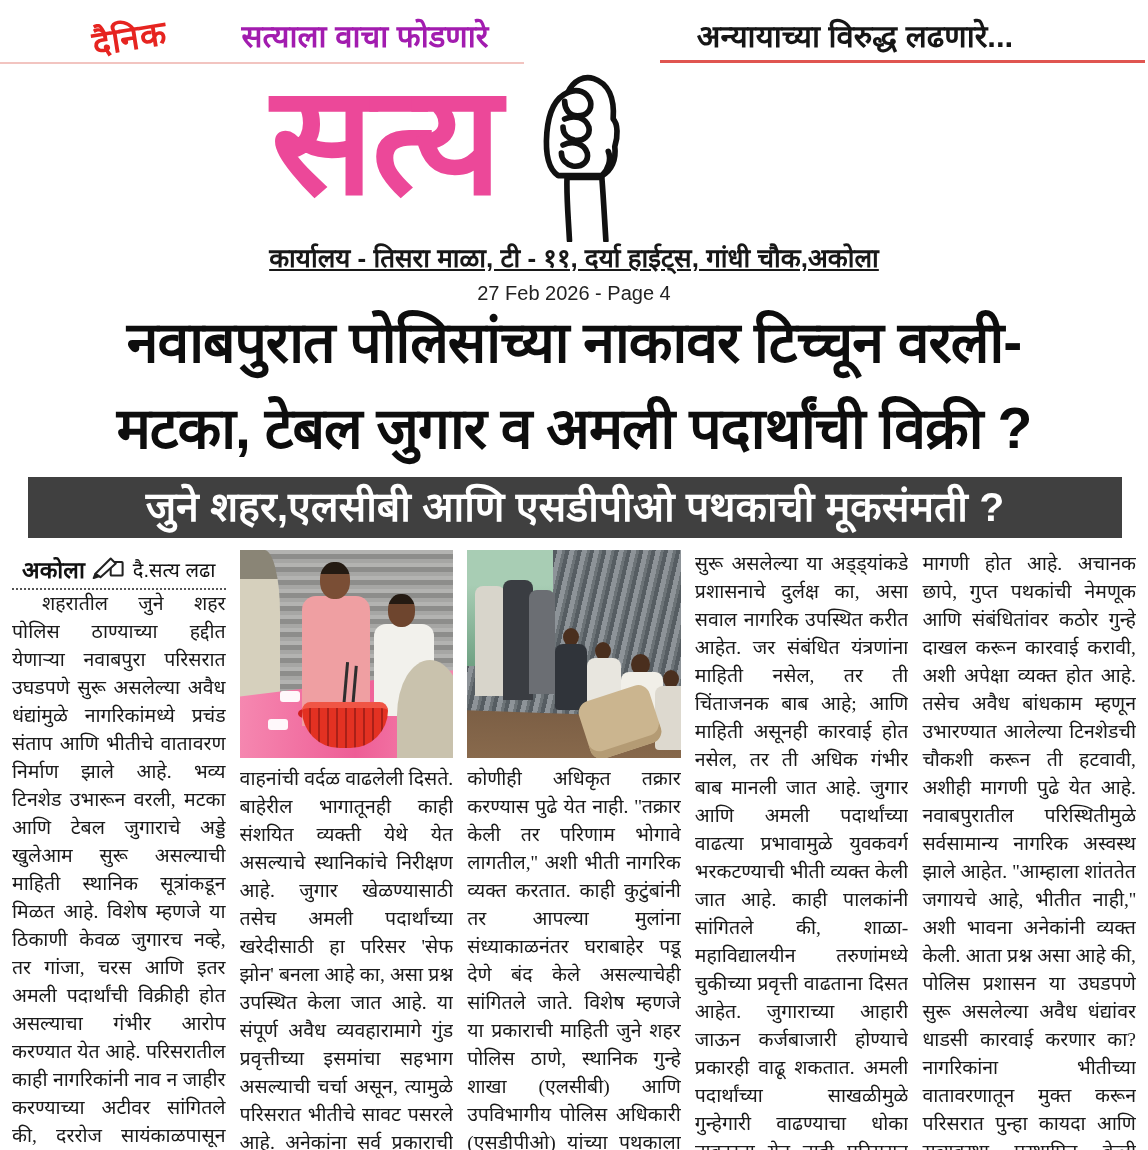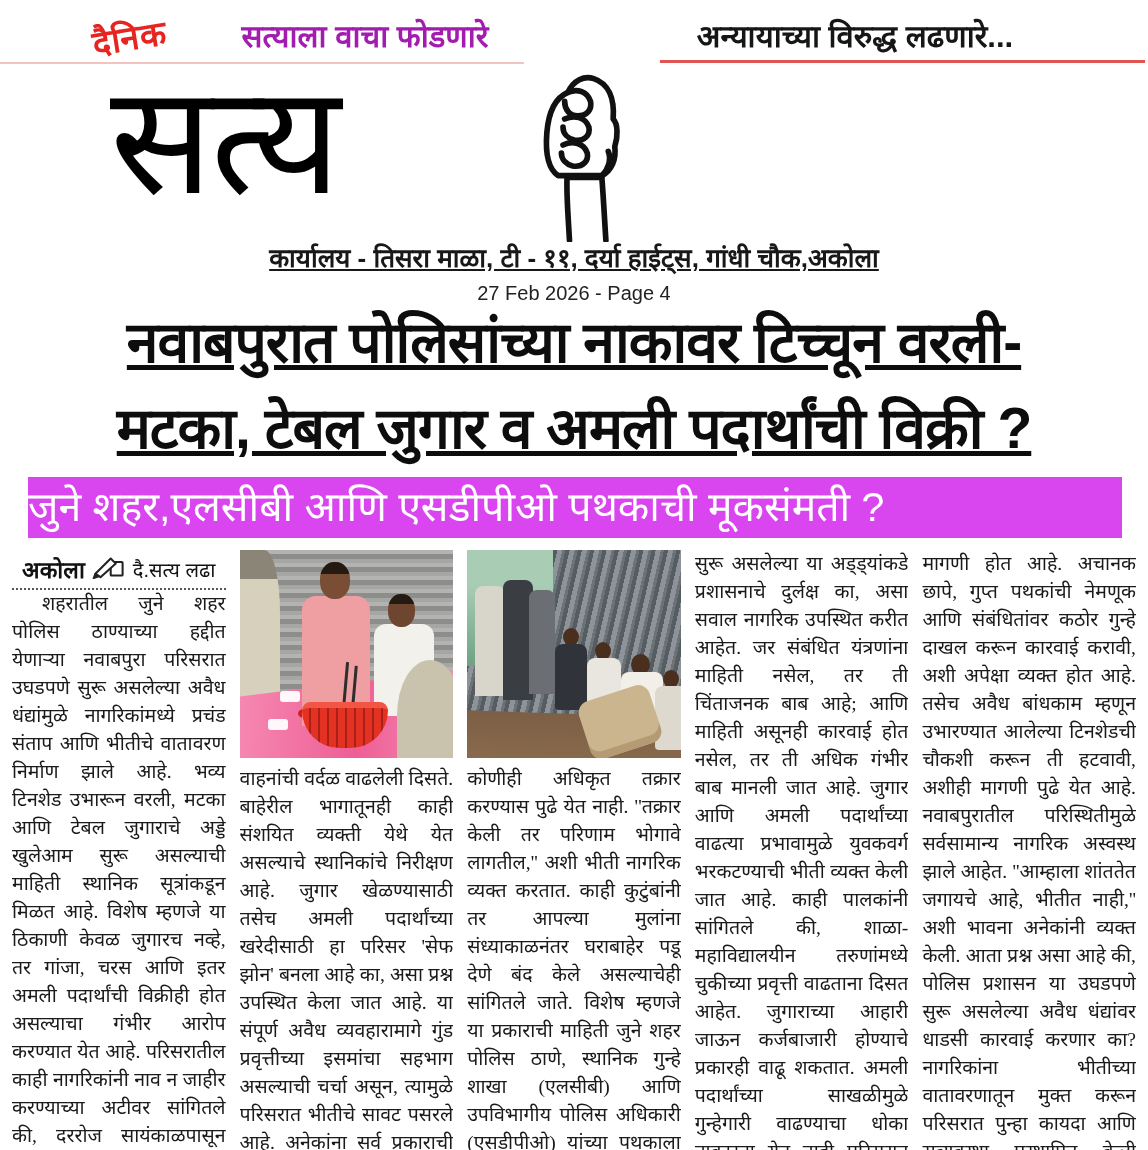--- a/index.html
+++ b/index.html
@@ -18,43 +18,43 @@
     position:absolute; left:200px; top:14px; width:330px; text-align:center;
     font-size:31px; font-weight:bold; color:#a21caf;
   }
   .tagline-right {
     position:absolute; left:655px; top:14px; width:400px; text-align:center;
     font-size:31px; font-weight:bold; color:#161616;
   }
   .rule-left  { position:absolute; left:0;   top:62px; width:524px; height:2px; background:#f2c4c0; }
   .rule-right { position:absolute; left:660px; top:60px; width:485px; height:3px; background:#e05550; }
   .masthead-left, .masthead-right {
-    position:absolute; top:48px; height:190px; color:#000000; font-weight:400;
-    font-size:152px; line-height:185px; text-align:left; letter-spacing:-2px;
+    position:absolute; top:48px; height:190px; color:#ec4899; font-weight:700;
+    font-size:152px; line-height:185px; text-align:right; letter-spacing:-2px;
   }
   .masthead-left  { left:110px; width:390px; }
   .masthead-right { left:650px; width:420px; }
   .fist-wrap { position:absolute; left:505px; top:56px; width:150px; height:186px; }
   .office-line {
     position:absolute; left:0; top:239px; width:100%; text-align:center;
     font-size:26px; font-weight:bold; color:#181818;text-decoration:underline;
   }
   .date-line {
     position:absolute; left:0; top:258px; width:100%; text-align:center;
     font-size:20px; color:#222;margin-top:24px;
   }
   
   .headline {
     position:absolute; left:14px; top:300px; width:1120px; text-align:center;
     font-weight:900; font-size:57px; line-height:84px; color:#0d0d0d;
-    letter-spacing:-1px; white-space:nowrap; overflow:hidden;text-decoration:underline;
+    letter-spacing:-1px; white-space:nowrap; overflow:hidden;
   }
   .subheadline {
     position:absolute; left:28px; top:477px; width:1094px; height:61px;
-    background:#d946ef; color:#fff; font-weight:normal;
+    background:#404040; color:#fff; text-align:center; font-weight:bold;
     font-size:41px; line-height:60px; white-space:nowrap; overflow:hidden;
   }
   
   .body-cols {
     position:absolute; left:12px; top:550px; width:1124px; height:600px;
     display:flex; gap:14px; overflow:hidden;
   }
   .col { flex:1 1 0; overflow:hidden; }
   .byline {
     display:flex; align-items:center; justify-content:center; gap:7px;

